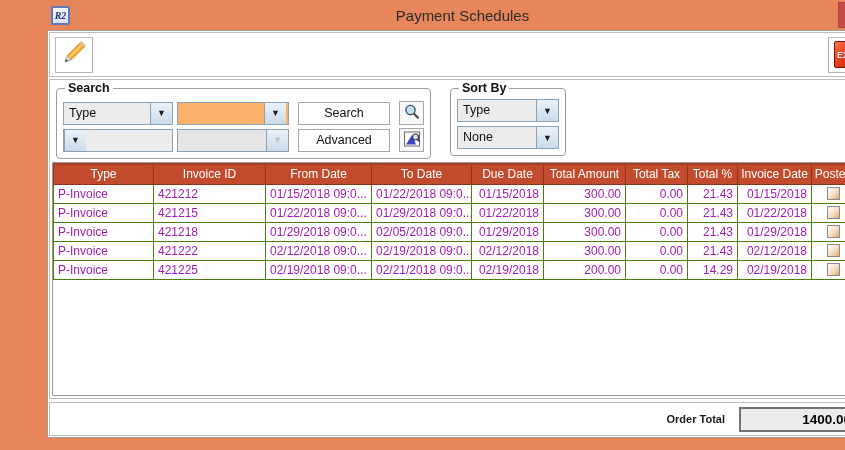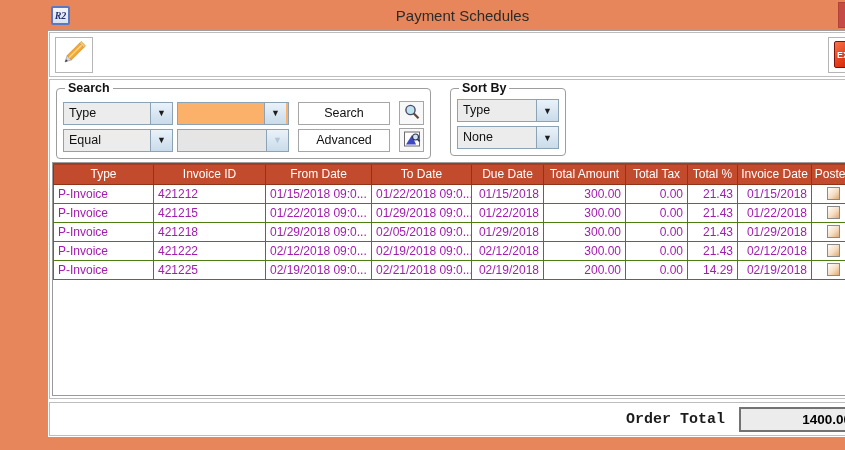--- a/index.html
+++ b/index.html
@@ -159,21 +159,21 @@
     background:linear-gradient(135deg,#ffffff 0%,#f6ddc1 55%,#dda877 100%);
   }
 
   
   .footer {
     flex:0 0 34px; margin-top:3px;
     border:1px solid #bdbdbd;
     display:flex; align-items:center; justify-content:flex-end;
     gap:14px; padding-right:12px; background:#fff;
   }
-  .ot-label { font-size:15px; font-weight:bold; color:#1c1c1c;font-family:Liberation Mono, monospace; }
+  .ot-label { font-size:11px; font-weight:bold; color:#1c1c1c; }
   .ot-field {
     width:120px; height:25px;
     background:#ececec; border:2px solid #737373;
     font-size:13.5px; font-weight:bold; color:#000;
     display:flex; align-items:center; justify-content:flex-end;
     padding-right:6px;
   }
 </style>
 </head>
 <body>
@@ -228,21 +228,20 @@
               <span>
                 <svg width="18" height="18" viewBox="0 0 18 18">
                   <circle cx="7.5" cy="7" r="4.6" fill="#bfe3ef" stroke="#4a4a66" stroke-width="1.4"></circle>
                   <line x1="10.8" y1="10.4" x2="15.5" y2="15.2" stroke="#5b4a3a" stroke-width="2.2"></line>
                 </svg>
               </span>
             </button>
           </div>
           <div class="srow">
             <div class="combo w-field">
-              <div class="c-text">Equal</div>
               <div class="c-arrow">▼</div>
             </div>
             <div class="combo disabled w-val">
               <div class="c-text"></div>
               <div class="c-arrow">▼</div>
             </div>
             <button class="flat-btn gap-l">Advanced</button>
             <button class="icon-btn gap-l">
               <span>
                 <svg width="18" height="18" viewBox="0 0 18 18">

